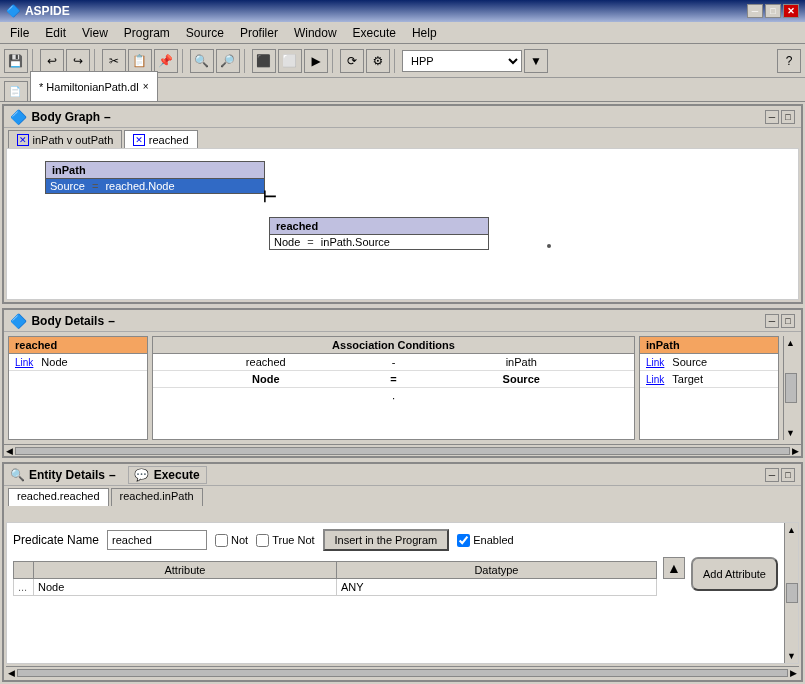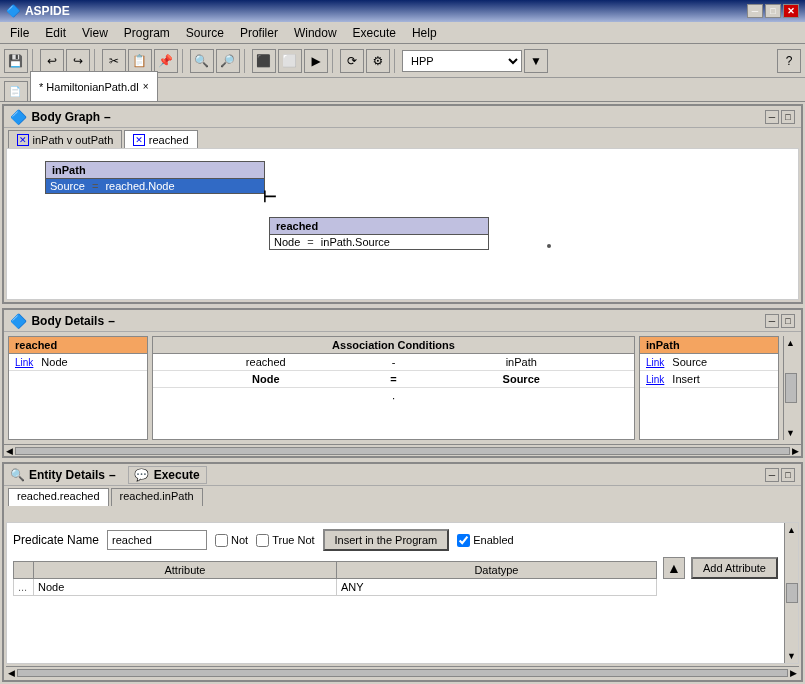--- a/index.html
+++ b/index.html
@@ -508,21 +508,21 @@
         </div>
 
         <div class="entity-table" style="width:140px; flex-shrink:0;">
           <div class="entity-table-header" style="background:#f4a460;">inPath</div>
           <div class="entity-table-row">
             <span class="et-link">Link</span>
             <span class="et-cell">Source</span>
           </div>
           <div class="entity-table-row">
             <span class="et-link">Link</span>
-            <span class="et-cell">Insert</span>
+            <span class="et-cell">Target</span>
           </div>
         </div>
 
         <div class="v-scroll" style="width:14px; background:#d4d0c8; border-left:1px solid #888; display:flex; flex-direction:column; align-items:center; justify-content:space-between; padding:2px 0;">
           <div style="font-size:9px; cursor:pointer;">▲</div>
           <div style="width:12px; height:30px; background:#bbb; border:1px solid #888;"></div>
           <div style="font-size:9px; cursor:pointer;">▼</div>
         </div>
       </div>
     </div>
@@ -595,21 +595,21 @@
                   <td class="attr-row-num">...</td>
                   <td>Node</td>
                   <td>ANY</td>
                 </tr>
               </tbody>
             </table>
           </div>
 
           <div class="up-arrow-btn">▲</div>
 
-          <button class="btn" style="height:22px; white-space:nowrap;">Add Attribute</button>
+          <button class="btn" style="height:34px; white-space:nowrap;border-radius:7px;">Add Attribute</button>
         </div>
       </div>
 
       <div class="v-scroll" style="width:14px; background:#d4d0c8; border-left:1px solid #888; display:flex; flex-direction:column; align-items:center; justify-content:space-between; padding:2px 0;">
         <div style="font-size:9px; cursor:pointer;">▲</div>
         <div style="width:12px; height:20px; background:#bbb; border:1px solid #888;"></div>
         <div style="font-size:9px; cursor:pointer;">▼</div>
       </div>
     </div>
 

